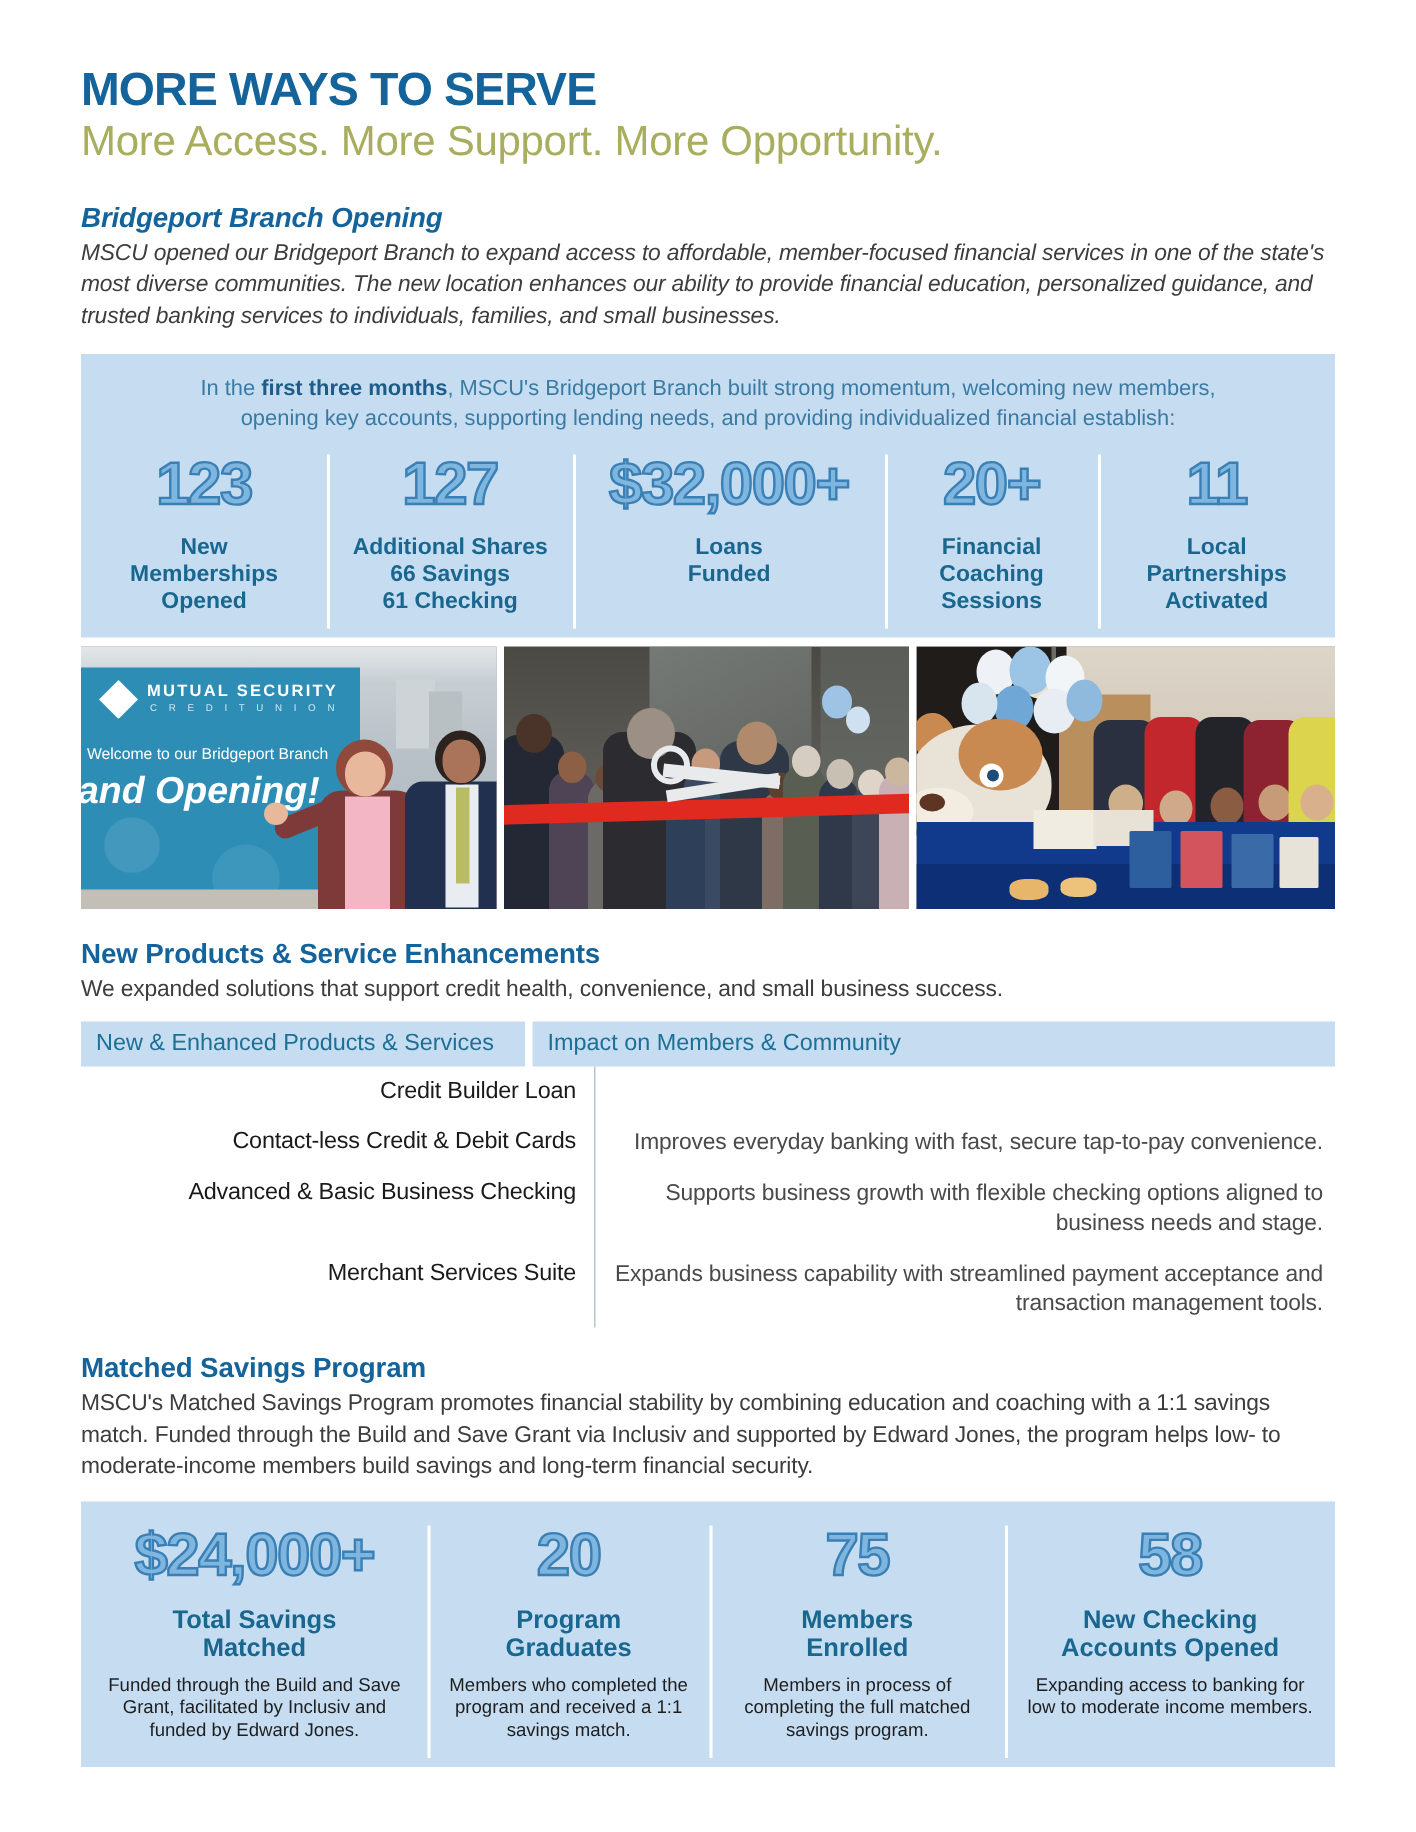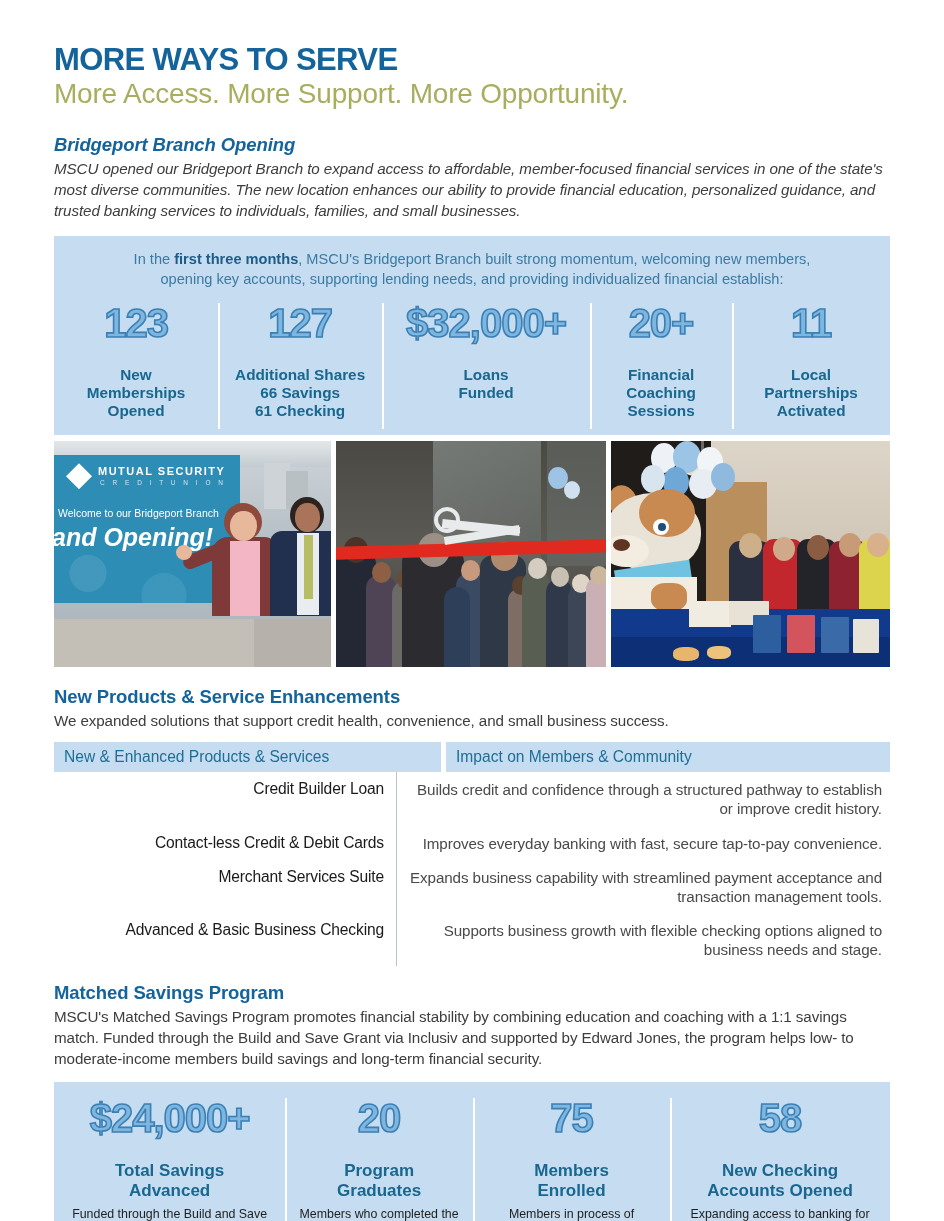--- a/index.html
+++ b/index.html
@@ -82,35 +82,35 @@
     -webkit-text-stroke: 1.6px #3b80b5;
     letter-spacing: -1px;
     line-height: 1.12;
     white-space: nowrap;
   }
   .stat-label {
     font-size: 15.3px;
     font-weight: bold;
     color: #19678f;
     line-height: 1.16;
-    margin-top: 20px;
+    margin-top: 10px;
   }
   .stat-desc {
     font-size: 12.4px;
     color: #1e1e1e;
     line-height: 1.22;
     margin-top: 7px;
     padding: 0 8px;
   }
 
   
   .photo-strip { display: flex; gap: 5px; width: 836px; }
   .photo {
     position: relative;
-    height: 226px;
+    height: 175px;
     overflow: hidden;
     background: #8a939b;
   }
   .photo.p1 { width: 277px; }
   .photo.p2 { width: 270px; }
   .photo.p3 { width: 279px; }
 
   
   .p1 .sky { position:absolute; inset:0; background: linear-gradient(180deg,#cfd6da 0%,#b9c2c8 38%,#a9b2b8 100%); }
   .p1 .tent { position:absolute; top:0; left:0; right:0; height:26px; background: linear-gradient(180deg,#e3e7e9,#c4ccd1); }
@@ -167,21 +167,21 @@
   .p3 .scarf { position:absolute; left:4px; top:124px; width:76px; height:20px; background:#6fc2e0; transform:rotate(-8deg); }
   .p3 .balloon { position:absolute; border-radius:50%; }
   .p3 .pers { position:absolute; bottom:52px; border-radius:11px 11px 0 0; }
   .p3 .phd { position:absolute; border-radius:50%; }
   .p3 .flyer { position:absolute; bottom:14px; border-radius:1px; }
 
   
   .ptable { width: 836px; position: relative; }
   .ptable-head { display: flex; }
   .ptable-head .c1 {
-    width: 387px; background:#c5dcf1; color:#1d6f95;
+    width: 296px; background:#c5dcf1; color:#1d6f95;
     font-size:15.6px; padding:6px 0 6px 10px;
   }
   .ptable-head .gap { width: 5px; background:#ffffff; }
   .ptable-head .c2 {
     flex:1; background:#c5dcf1; color:#1d6f95;
     font-size:15.6px; padding:6px 0 6px 10px;
   }
   .ptable-body { position: relative; text-align: right; }
   .ptable-body::before {
     content:""; position:absolute; left:342px; top:0; bottom:0; width:1px; background:#b9c3cb;
@@ -369,48 +369,47 @@
 
   <div class="ptable" style="margin-top:10px;">
     <div class="ptable-head">
       <div class="c1">New &amp; Enhanced Products &amp; Services</div>
       <div class="gap"></div>
       <div class="c2">Impact on Members &amp; Community</div>
     </div>
     <div class="ptable-body">
       <div class="prow">
         <div class="c1">Credit Builder Loan</div>
-        <div class="c2">Builds credit and confidence through a structured pathway to establish or improve credit history.</div>
       </div>
       <div class="prow">
         <div class="c1">Contact-less Credit &amp; Debit Cards</div>
         <div class="c2">Improves everyday banking with fast, secure tap-to-pay convenience.</div>
       </div>
       <div class="prow">
+        <div class="c1">Advanced &amp; Basic Business Checking</div>
+        <div class="c2">Supports business growth with flexible checking options aligned to business needs and stage.</div>
+      </div>
+      <div class="prow">
         <div class="c1">Merchant Services Suite</div>
         <div class="c2">Expands business capability with streamlined payment acceptance and transaction management tools.</div>
-      </div>
-      <div class="prow">
-        <div class="c1">Advanced &amp; Basic Business Checking</div>
-        <div class="c2">Supports business growth with flexible checking options aligned to business needs and stage.</div>
       </div>
     </div>
   </div>
 
   <div style="margin-top:16px;">
     <div class="section-heading">Matched Savings Program</div>
     <div class="body-text">MSCU's Matched Savings Program promotes financial stability by combining education and coaching with a 1:1 savings match. Funded through the Build and Save Grant via Inclusiv and supported by Edward Jones, the program helps low- to moderate-income members build savings and long-term financial security.</div>
   </div>
 
   <div class="stat-panel" style="margin-top:12px;padding-top:12px;">
     <div class="stat-row">
       <div class="stat-col" style="flex:1.18;">
         <div class="stat-number">$24,000+</div>
         <div class="stat-label" style="white-space:pre-line;font-size:17px;">Total Savings
-Advanced</div>
+Matched</div>
         <div class="stat-desc">Funded through the Build and Save Grant, facilitated by Inclusiv and funded by Edward Jones.</div>
       </div>
       <div class="stat-col" style="flex:0.95;">
         <div class="stat-number">20</div>
         <div class="stat-label" style="white-space:pre-line;font-size:17px;">Program
 Graduates</div>
         <div class="stat-desc">Members who completed the program and received a 1:1 savings match.</div>
       </div>
       <div class="stat-col" style="flex:1.0;">
         <div class="stat-number">75</div>

